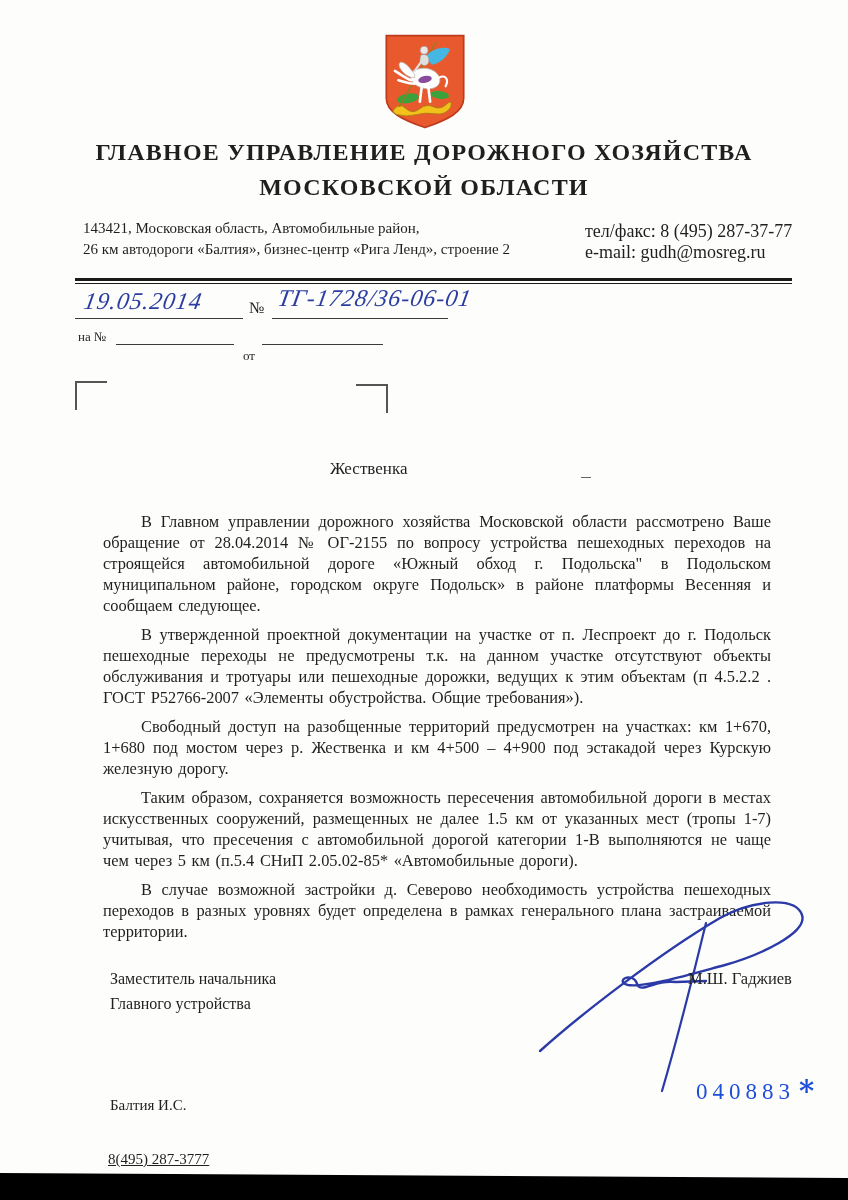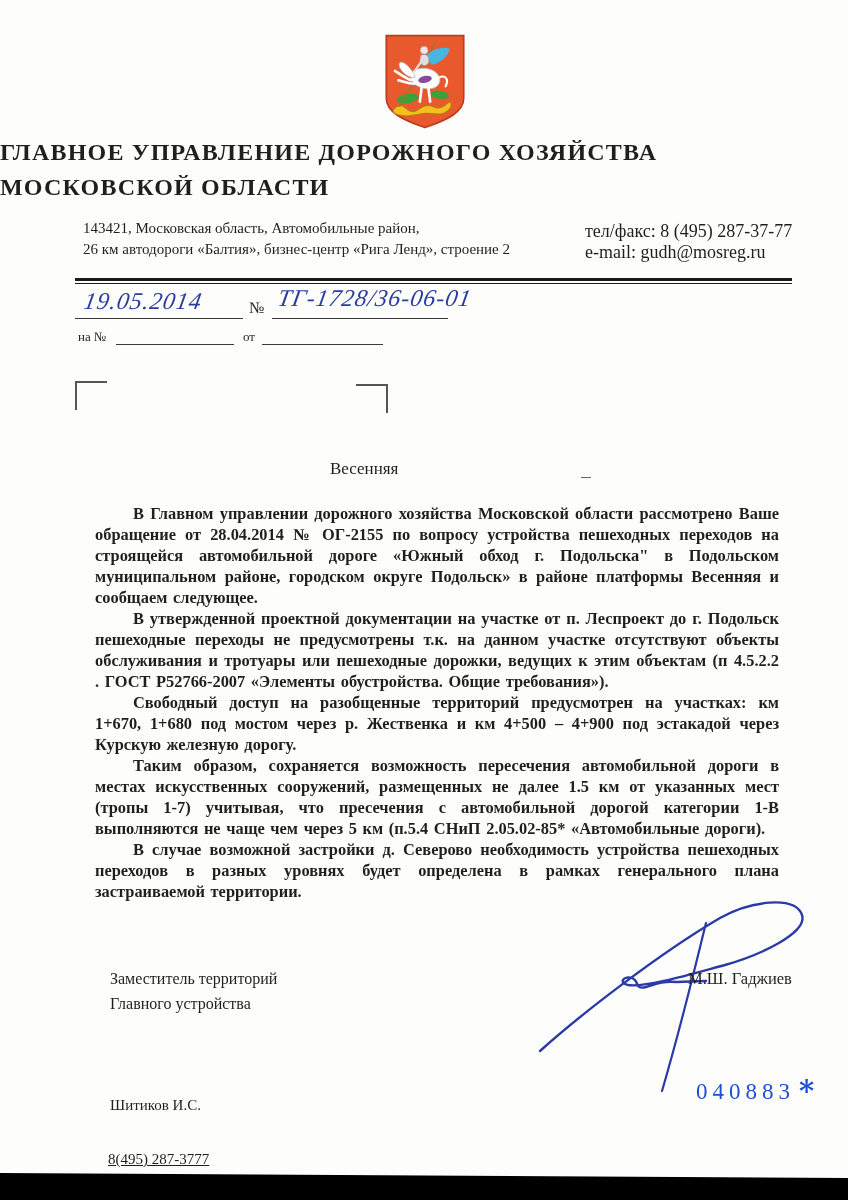--- a/index.html
+++ b/index.html
@@ -4,52 +4,52 @@
 <style>
   html,body{margin:0;padding:0;background:#ffffff;}
   .page{
     position:relative;width:848px;height:1200px;margin:0 auto;
     background:#fdfdfc;overflow:hidden;
     font-family:"Liberation Serif","DejaVu Serif",serif;color:#1f1f1f;
   }
   .abs{position:absolute;}
   
   .emblem{left:381px;top:33px;width:88px;height:98px;}
-  .title{left:0;width:848px;font-weight:bold;
+  .title{left:0;width:848px;text-align:center;font-weight:bold;
          font-size:24px;letter-spacing:1.2px;}
   .title1{top:139px;}
   .title2{top:174px;}
   .addr{left:83px;top:218px;font-size:15px;line-height:21px;}
   .contact{left:585px;top:221px;font-size:18px;line-height:21px;}
   .rule{left:75px;top:278px;width:717px;height:2px;
         border-top:3px solid #1b1b1b;border-bottom:1px solid #1b1b1b;}
   
   .hand{font-style:italic;color:#2b3da0;font-size:24px;letter-spacing:1px;
         transform:skewX(-10deg);white-space:nowrap;}
   .hand-date{left:84px;top:288px;}
   .hand-num{left:278px;top:285px;}
   .numsign{left:249px;top:299px;font-size:16px;}
   .uline{height:0;border-bottom:1.4px solid #3a3a3a;}
   .u-date{left:75px;top:318px;width:168px;}
   .u-num{left:272px;top:318px;width:176px;}
   .reply-label{font-size:13px;top:329px;}
   .reply-na{left:78px;}
-  .reply-ot{left:243px;}
+  .reply-ot{left:243px;margin-top:19px;}
   .u-reply1{left:116px;top:344px;width:118px;}
   .u-reply2{left:262px;top:344px;width:121px;}
   
   .corner{width:30px;height:27px;}
   .corner-left{left:75px;top:381px;border-left:2px solid #555;border-top:2px solid #555;}
   .corner-right{left:356px;top:384px;border-right:2px solid #555;border-top:2px solid #555;}
   
   .salutation{left:330px;top:459px;font-size:17px;}
   .redact-dash{left:581px;top:477px;width:10px;height:0;border-top:1.6px solid #666;}
   .body-text{left:95px;top:503px;width:684px;font-size:16.4px;line-height:21px;
              text-align:justify;}
-  .body-text p{margin:0;text-indent:38px;word-spacing:1.5px;font-weight:bold;}
+  .body-text p{margin:8px;text-indent:38px;word-spacing:1.5px;}
   
   .sig-pos{left:110px;top:966px;font-size:16px;line-height:25px;}
   .sig-name{left:688px;top:969px;font-size:16.5px;}
   .sig-svg{left:510px;top:893px;width:312px;height:202px;}
   
   .executor{left:110px;top:1097px;font-size:15px;}
   .exec-phone{left:108px;top:1151px;font-size:15px;text-decoration:underline;}
   .stamp{left:696px;top:1072px;font-size:23px;letter-spacing:5px;color:#1d4ed8;
          white-space:nowrap;}
   .stamp .star{font-weight:bold;font-size:29px;letter-spacing:0;
@@ -104,42 +104,42 @@
   <div class="abs uline u-num"></div>
 
   <div class="abs reply-label reply-na">на №</div>
   <div class="abs uline u-reply1"></div>
   <div class="abs reply-label reply-ot">от</div>
   <div class="abs uline u-reply2"></div>
 
   <div class="abs corner corner-left"></div>
   <div class="abs corner corner-right"></div>
 
-  <div class="abs salutation">Весенняя</div>
+  <div class="abs salutation">Жественка</div>
   <div class="abs redact-dash"></div>
 
   <div class="abs body-text">
     <p>В Главном управлении дорожного хозяйства Московской области рассмотрено Ваше обращение от 28.04.2014 № ОГ-2155 по вопросу устройства пешеходных переходов на строящейся автомобильной дороге «Южный обход г. Подольска" в Подольском муниципальном районе, городском округе Подольск» в районе платформы Весенняя и сообщаем следующее.</p>
     <p>В утвержденной проектной документации на участке от п. Леспроект до г. Подольск пешеходные переходы не предусмотрены т.к. на данном участке отсутствуют объекты обслуживания и тротуары или пешеходные дорожки, ведущих к этим объектам (п 4.5.2.2 . ГОСТ Р52766-2007 «Элементы обустройства. Общие требования»).</p>
     <p>Свободный доступ на разобщенные территорий предусмотрен  на участках: км 1+670, 1+680 под мостом через р. Жественка и км 4+500 – 4+900 под эстакадой через Курскую железную дорогу.</p>
     <p>Таким образом, сохраняется возможность пересечения автомобильной дороги в местах искусственных сооружений, размещенных не далее 1.5 км от указанных мест (тропы 1-7) учитывая, что  пресечения с автомобильной дорогой категории 1-В выполняются не чаще чем через 5 км (п.5.4 СНиП 2.05.02-85* «Автомобильные дороги).</p>
     <p>В случае возможной застройки д. Северово необходимость устройства пешеходных переходов в разных уровнях будет определена в рамках генерального плана застраиваемой территории.</p>
   </div>
 
   <div class="abs sig-pos">
-    <div>Заместитель территорий</div>
+    <div>Заместитель начальника</div>
     <div>Главного устройства</div>
   </div>
   <svg class="abs sig-svg" viewBox="0 0 312 202" xmlns="http://www.w3.org/2000/svg">
     <path d="M30 158 C70 122 150 60 210 25 C240 8 285 2 292 22 C298 40 250 62 215 72 C185 80 135 95 118 92 C108 90 114 82 122 85 C130 88 124 97 136 94 C146 91 152 88 166 89 L196 88" fill="none" stroke="#2B3AA6" stroke-width="2.4" stroke-linecap="round"></path>
     <path d="M196 30 C186 70 172 130 152 198" fill="none" stroke="#2B3AA6" stroke-width="2.2" stroke-linecap="round"></path>
   </svg>
   <div class="abs sig-name">М.Ш. Гаджиев</div>
 
-  <div class="abs executor">Шитиков И.С.</div>
+  <div class="abs executor">Балтия И.С.</div>
   <div class="abs exec-phone">8(495) 287-3777</div>
 
   <div class="abs stamp">
     <span>040883</span><span class="star">*</span>
   </div>
 
   <div class="abs scan-bar"></div>
 
 </div>
 

